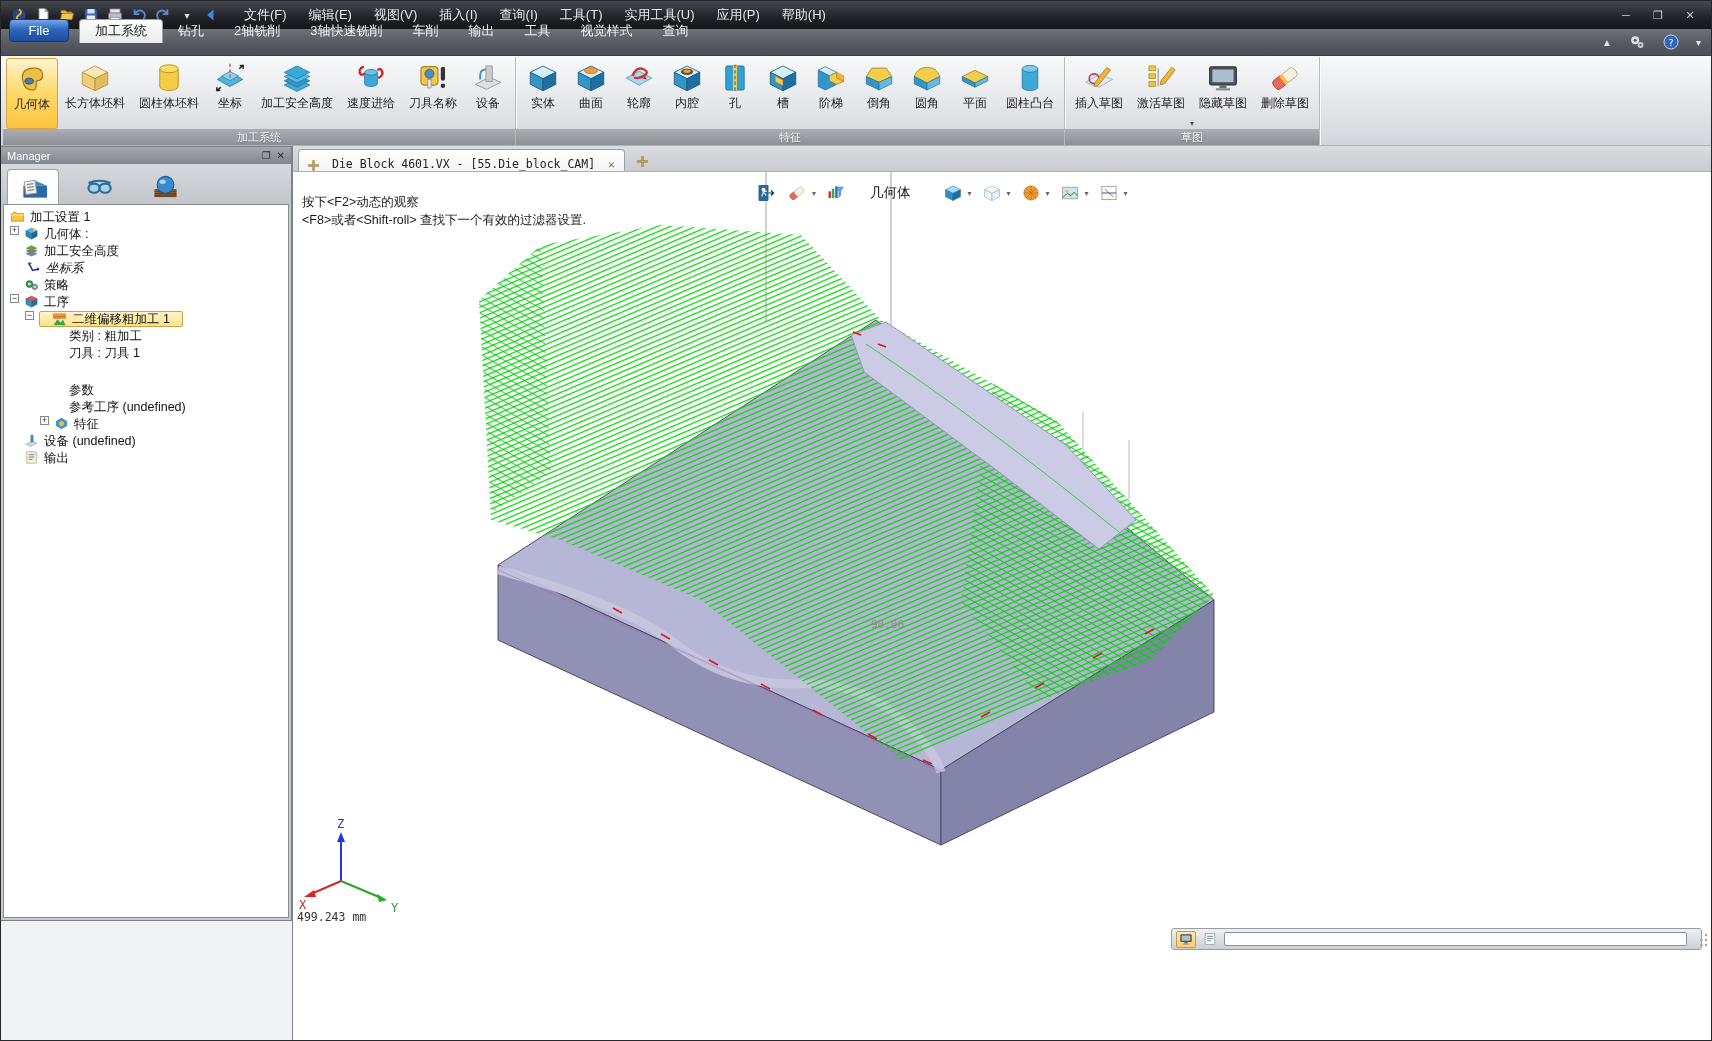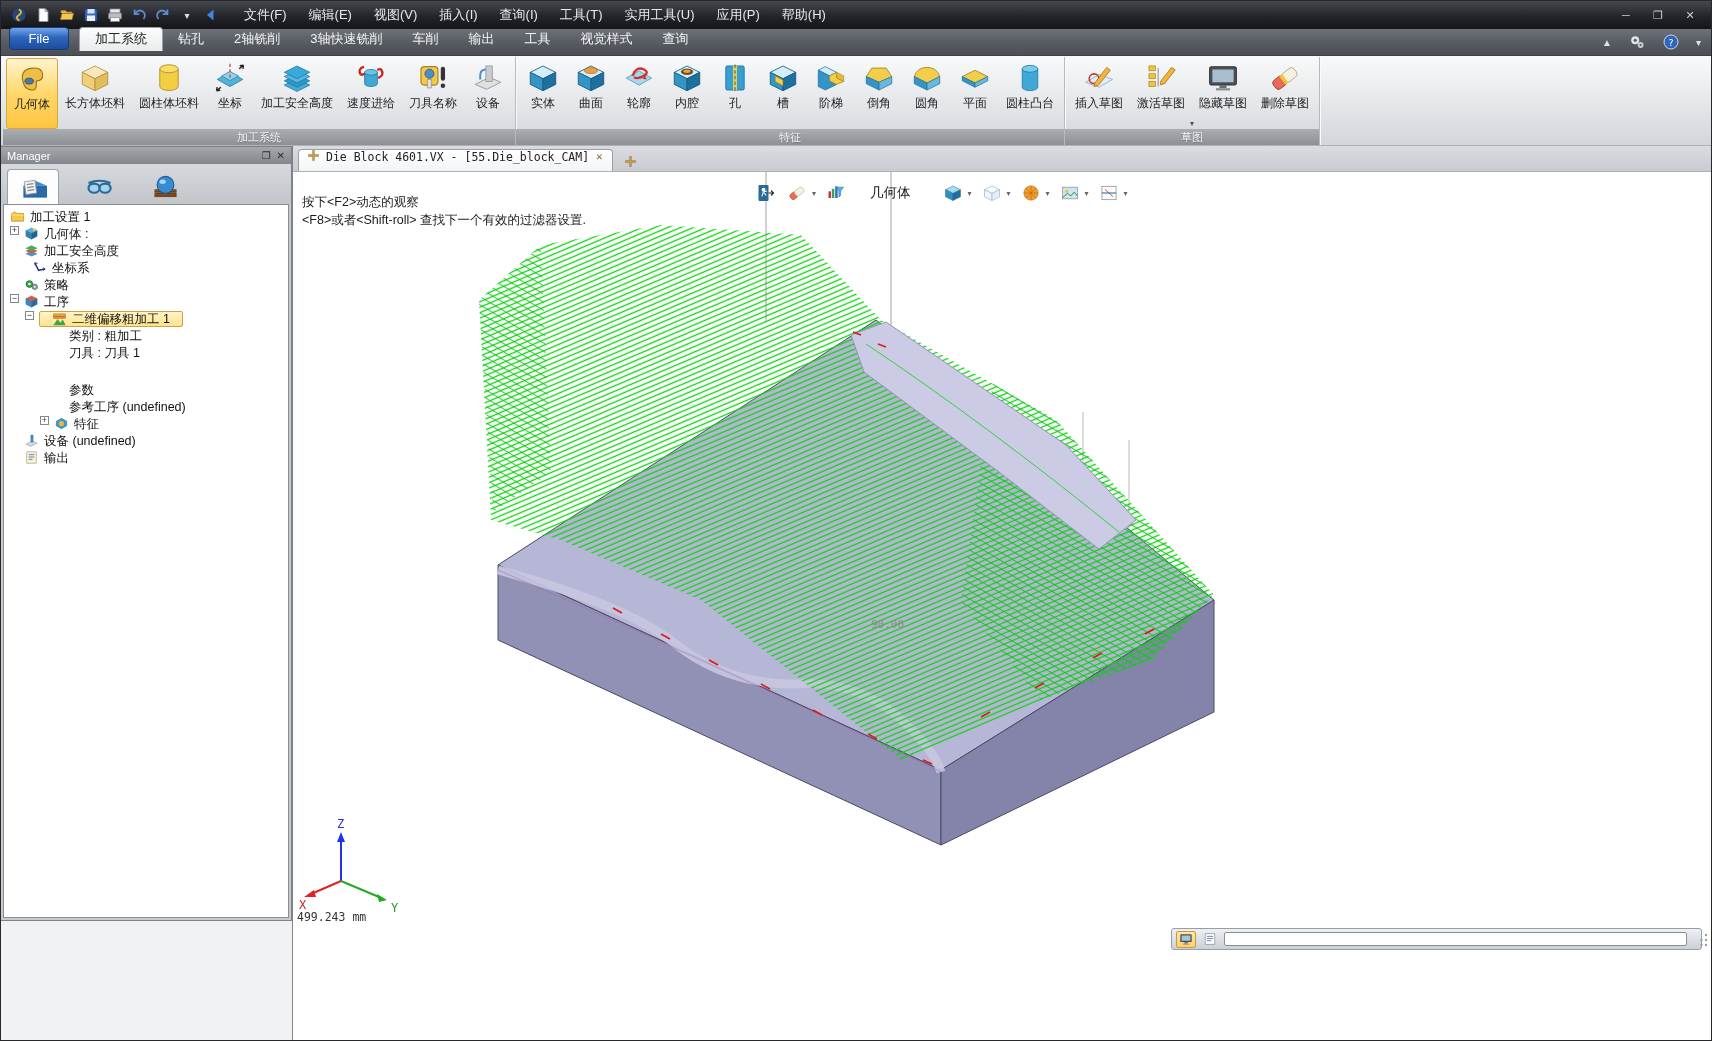--- a/index.html
+++ b/index.html
@@ -10,21 +10,21 @@
   .titlebar{height:28px;display:flex;align-items:center;background:linear-gradient(#45484e,#23252a 55%,#141518);color:#e6e8ea;padding:0 6px;position:relative}
   .qi{width:24px;height:22px;display:flex;align-items:center;justify-content:center;cursor:default}
   .qi svg{width:16px;height:16px}
   .menu-bar{display:flex;margin-left:10px}
   .menu-item{padding:0 11px;font-size:13px;line-height:28px;white-space:nowrap}
   .tb-center{position:absolute;left:760px;display:flex;gap:34px;font-size:13px;pointer-events:none;white-space:nowrap}
   .win-btns{margin-left:auto;display:flex;gap:10px;padding-right:4px}
   .win-btn{width:22px;height:16px;font-size:11px;color:#caced2;display:flex;align-items:center;justify-content:center}
 
   
-  .tabrow{height:27px;background:linear-gradient(#6d7278,#55595f 60%,#4c5056);display:flex;align-items:flex-end;padding:4px 2px;position:relative;border-bottom:1px solid #3e4146}
+  .tabrow{height:27px;background:linear-gradient(#6d7278,#55595f 60%,#4c5056);display:flex;align-items:flex-end;padding:12px 2px;position:relative;border-bottom:1px solid #3e4146}
   .file-btn{width:60px;height:23px;margin:0 10px 1px 6px;background:linear-gradient(#74a6ec,#2d66bc 45%,#1d4d9e);border:1px solid #143a7a;border-radius:4px;color:#fff;font-size:13px;text-align:center;line-height:21px}
   .rtab{padding:0 15px;height:24px;line-height:24px;color:#f1f3f5;font-size:13px;white-space:nowrap}
   .rtab.active{background:linear-gradient(#fdfdfd,#e9ebed);color:#222;border-radius:4px 4px 0 0;border:1px solid #9aa0a6;border-bottom:none;line-height:22px}
   .tabrow-right{position:absolute;right:10px;top:4px;display:flex;gap:16px;align-items:center}
   .tr-ico{width:18px;height:18px;display:flex;align-items:center;justify-content:center}
   .tr-ico svg{width:16px;height:16px}
   .chev{color:#dfe2e5;font-size:10px}
 
   
   .ribbon{height:90px;background:linear-gradient(#f8f9fa,#e4e7ea 55%,#d2d5d9);border-bottom:1px solid #aeb1b5;display:flex;padding:1px 0 0 2px}
@@ -55,21 +55,21 @@
   .texp{width:9px;height:9px;border:1px solid #82888e;background:#fff;font-size:9px;line-height:7px;text-align:center;margin-right:5px;color:#333;flex:none}
   .tslot{width:14px;flex:none}
   .ticon{width:16px;height:15px;margin-right:4px;flex:none}
   .ticon svg{width:15px;height:15px}
   .tsel{background:linear-gradient(#fff4c8,#ffe28c);border:1px solid #c9a449;border-radius:2px;padding:0 12px;display:flex;align-items:center;height:16px}
   .mgr-filler{flex:1;background:#f1f2f4}
 
   
   .docarea{flex:1;display:flex;flex-direction:column;position:relative;border-left:1px solid #7e8287}
   .doctabs{height:26px;background:linear-gradient(#dadce0,#c8cbcf);display:flex;align-items:flex-end;padding-left:5px;border-bottom:1px solid #aab0b6}
-  .doctab{height:22px;background:linear-gradient(#ffffff,#f3f4f6);border:1px solid #9aa0a6;border-bottom:none;border-radius:4px 4px 0 0;display:flex;align-items:flex-start;padding:0 9px;gap:7px;font-family:"DejaVu Sans Mono",monospace;font-size:11.5px;color:#222}
+  .doctab{height:22px;background:linear-gradient(#ffffff,#f3f4f6);border:1px solid #9aa0a6;border-bottom:none;border-radius:4px 4px 0 0;display:flex;align-items:flex-end;padding:0 9px;gap:13px;font-family:"DejaVu Sans Mono",monospace;font-size:11.5px;color:#222}
   .doctab .close{color:#8a6d2f;font-size:11px}
   .newtab{margin:0 0 4px 12px}
   .goldplus{width:11px;height:11px}
   .viewport{flex:1;position:relative;background:#fff;overflow:hidden}
   .scene{position:absolute;inset:0;width:100%;height:100%}
   .hint{position:absolute;left:9px;top:21px;font-size:12.5px;color:#1b1b1b;line-height:18px;pointer-events:none}
   .vtoolbar{position:absolute;left:462px;top:8px;height:26px;display:flex;align-items:center;gap:9px}
   .vt-ico{width:22px;height:22px;display:flex;align-items:center;justify-content:center}
   .vt-ico svg{width:20px;height:20px}
   .vt-caret{font-size:8px;color:#666;margin-left:-5px}
@@ -461,21 +461,21 @@
             </div>
             <div class="trow" style="padding-left: 6px;">
               <span class="tslot"></span>
               <span class="ticon"><svg viewBox="0 0 16 16">
                   <polygon points="1.5,11.5 8,8.5 14.5,11.5 8,14.5" fill="#3a9ad0"></polygon>
                   <polygon points="1.5,8.5 8,5.5 14.5,8.5 8,11.5" fill="#d85a4a"></polygon>
                   <polygon points="1.5,5.5 8,2.5 14.5,5.5 8,8.5" fill="#4aae5a"></polygon>
                 </svg></span>
               <span>加工安全高度</span>
             </div>
-            <div class="trow" style="padding-left: 14px;">
+            <div class="trow" style="padding-left: 8px; font-style: italic;">
               <span class="tslot"></span>
               <span class="ticon"><svg viewBox="0 0 16 16">
                   <path d="M3,3 L7,11 L14,9.5" fill="none" stroke="#2a3a8a" stroke-width="1.6"></path>
                   <path d="M3,3 l0.6,3 M3,3 l3,0.6 M14,9.5 l-2.6,-1 M14,9.5 l-2,1.8" stroke="#2a3a8a" stroke-width="1" fill="none"></path>
                 </svg></span>
               <span>坐标系</span>
             </div>
             <div class="trow" style="padding-left: 6px;">
               <span class="tslot"></span>
               <span class="ticon"><svg viewBox="0 0 16 16">

